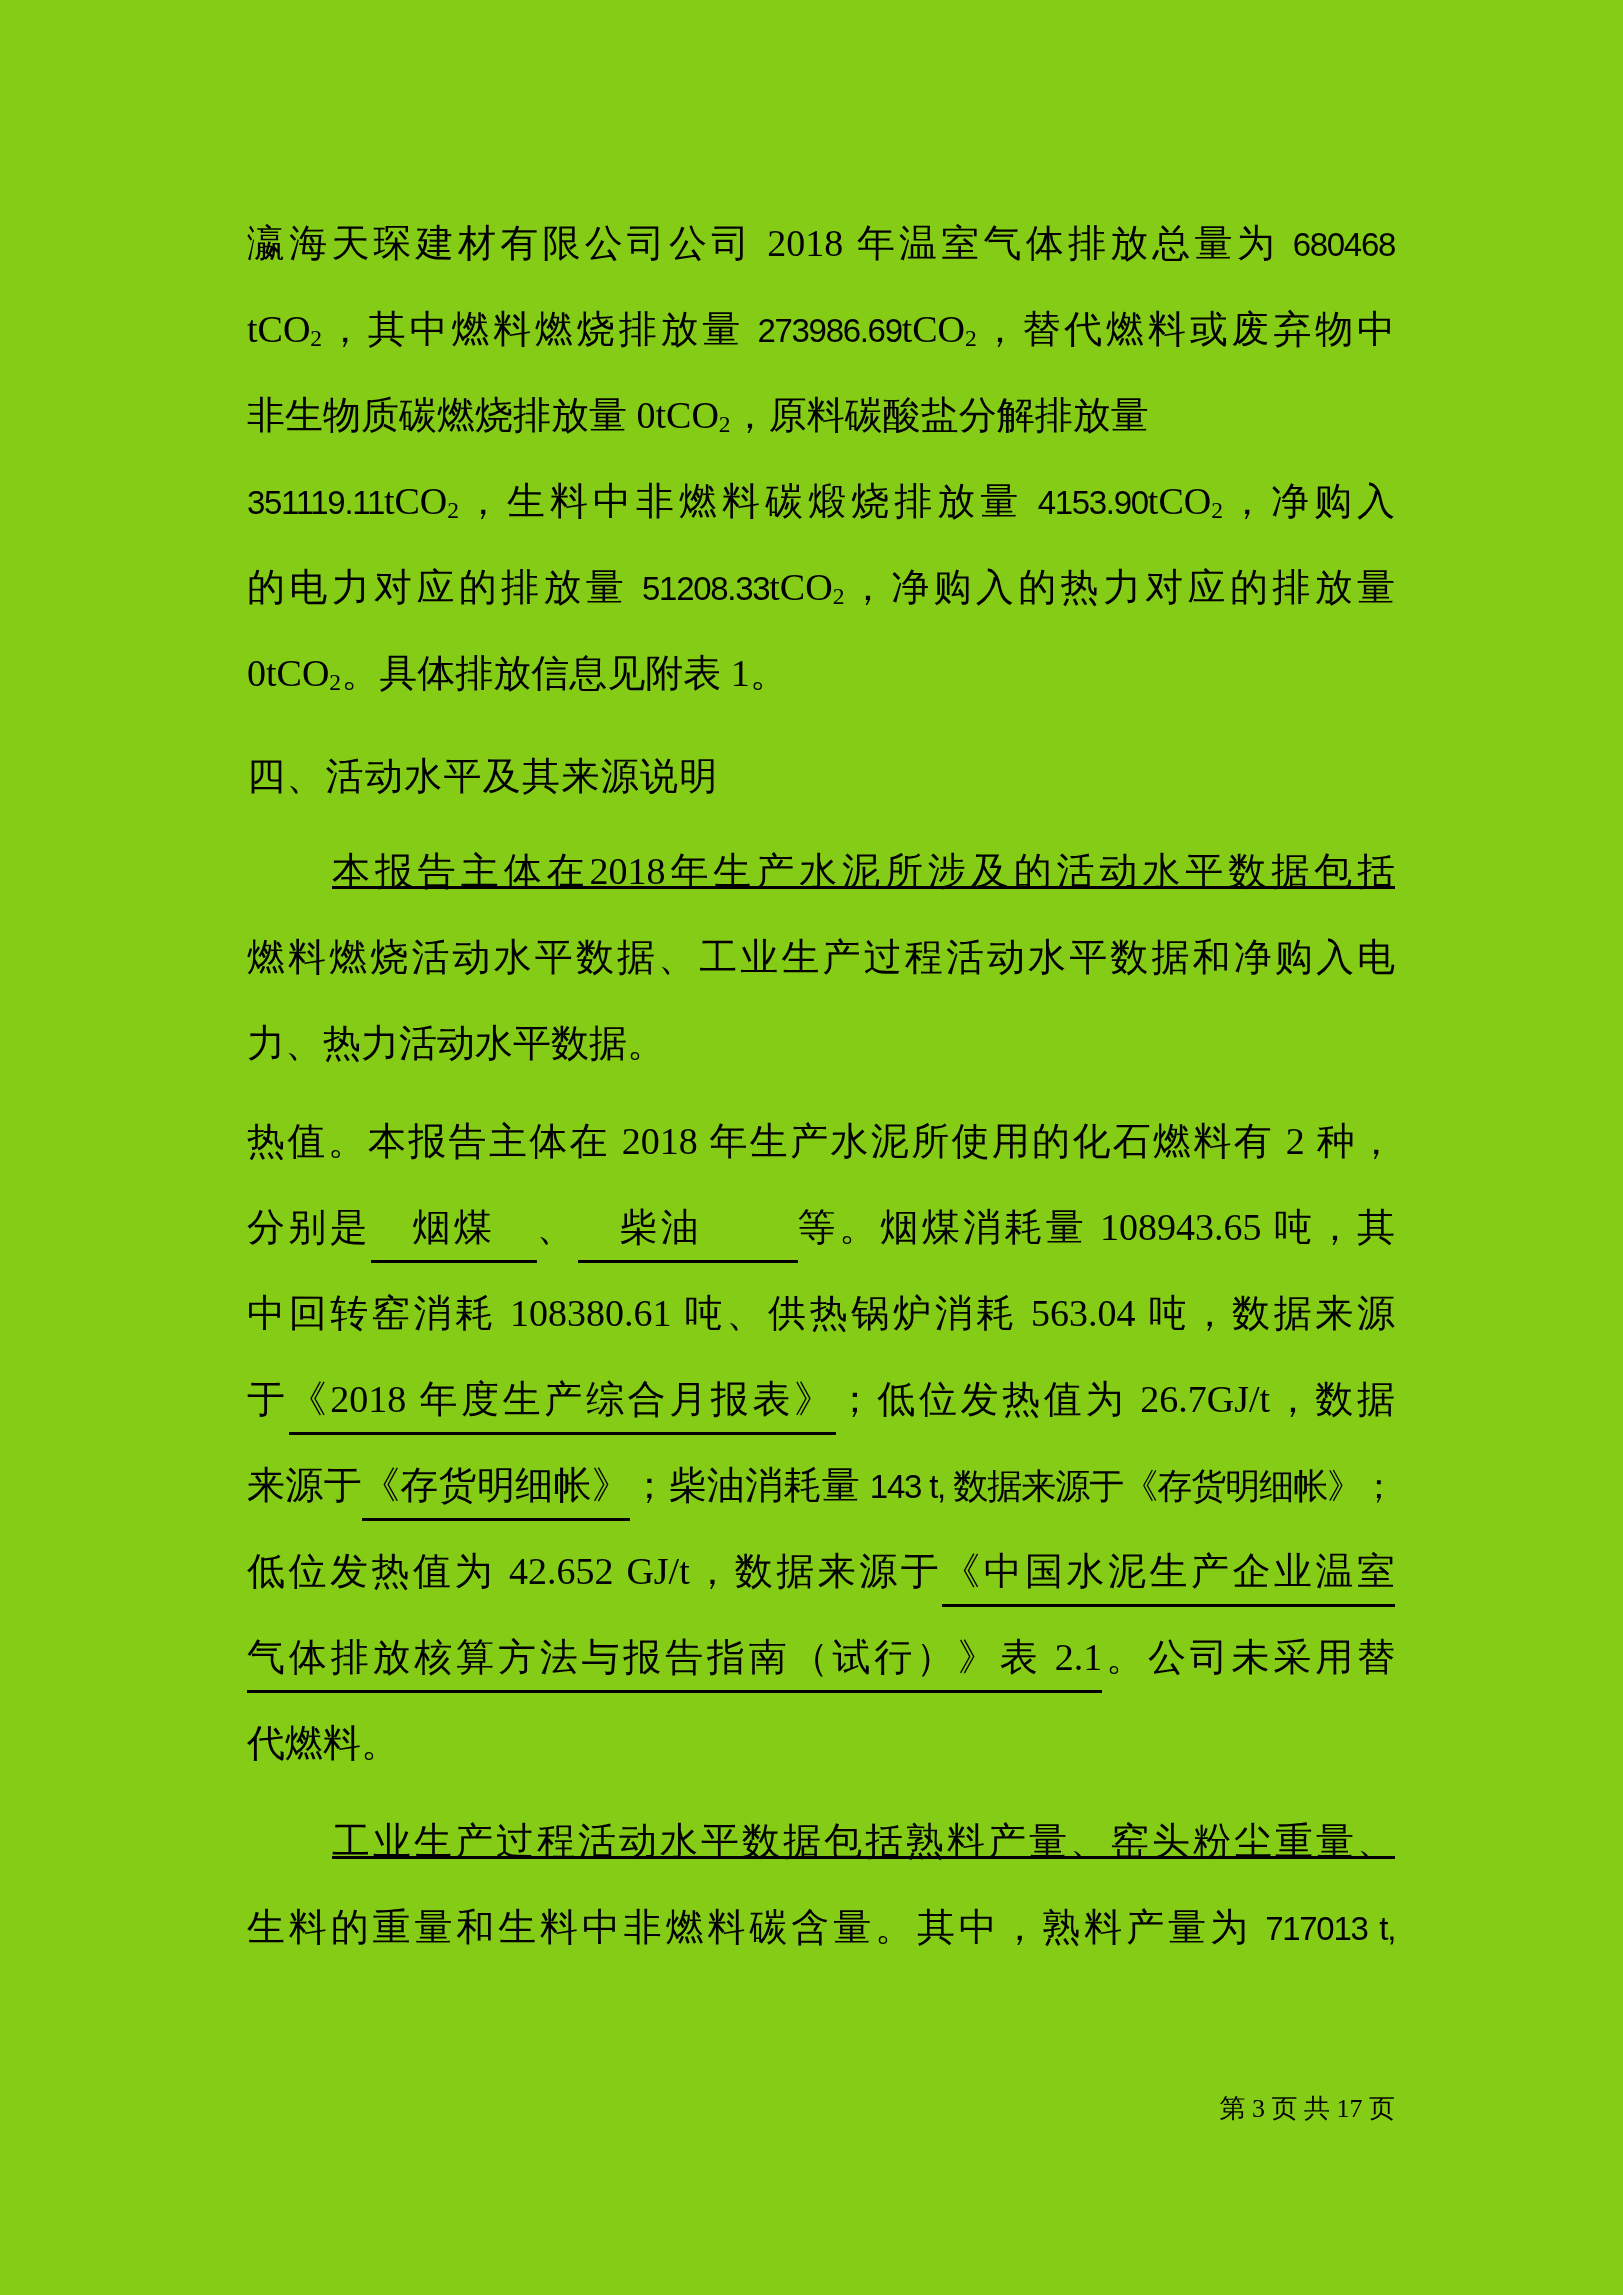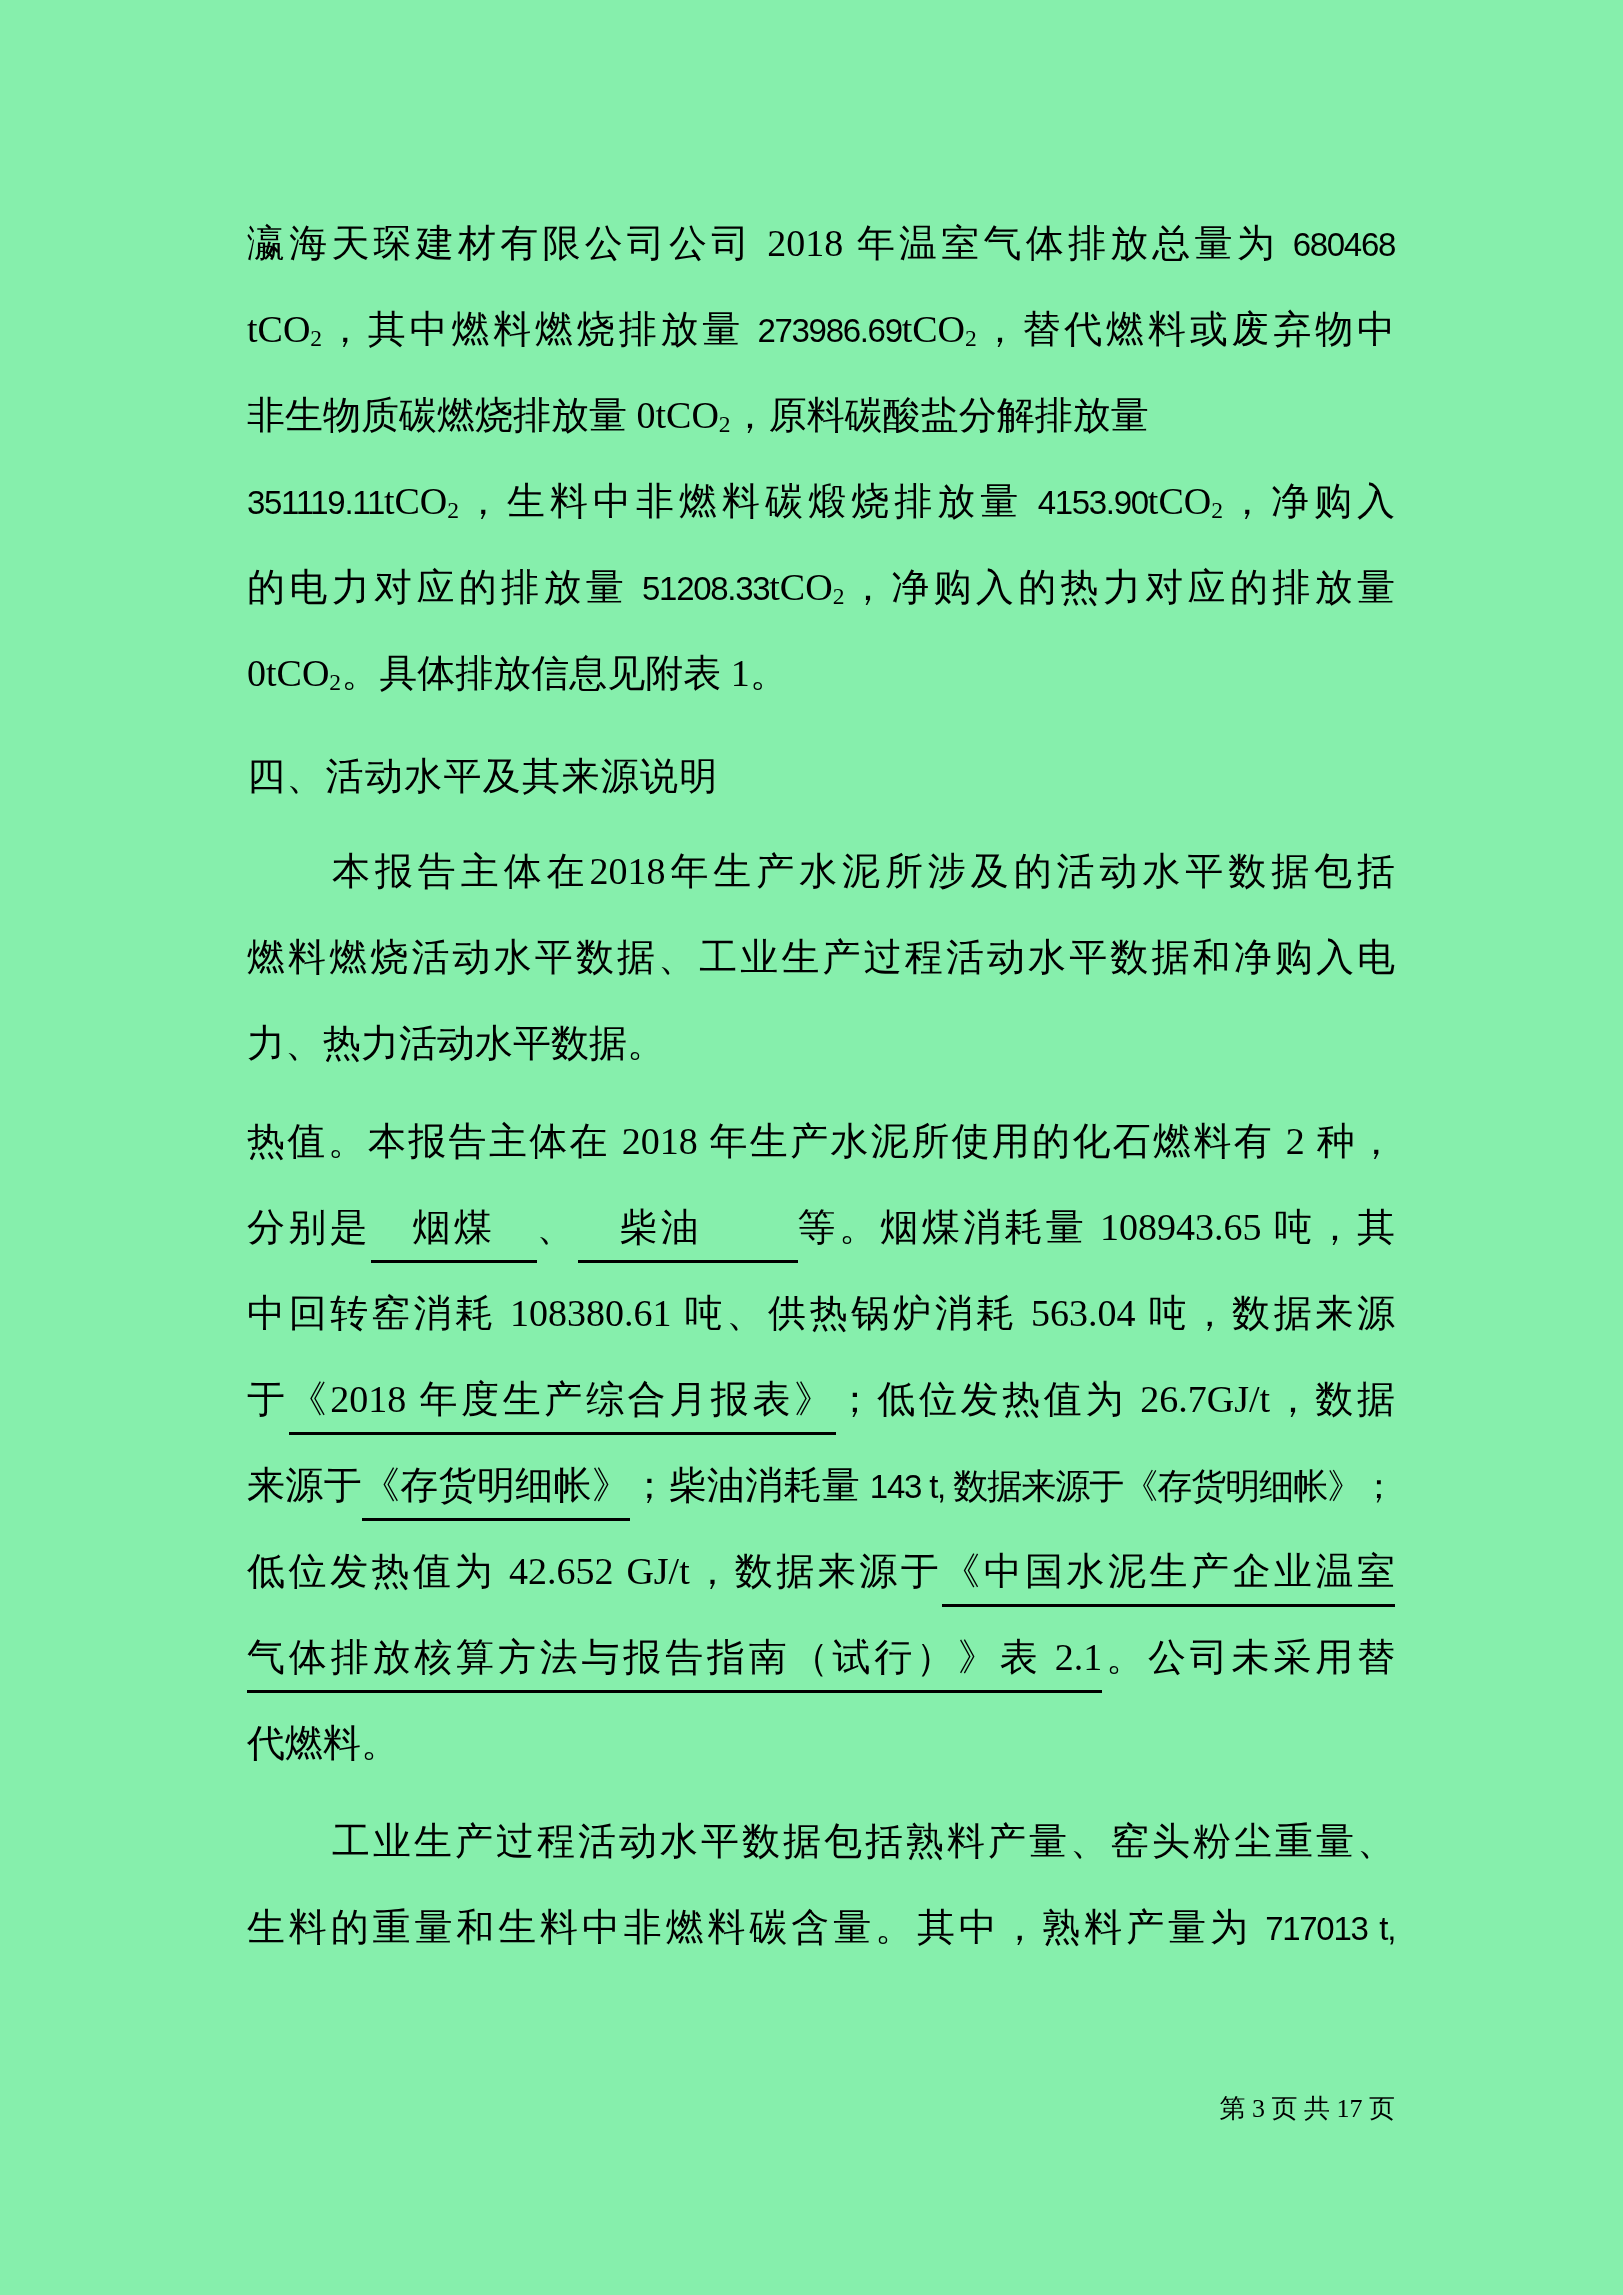--- a/index.html
+++ b/index.html
@@ -1,20 +1,20 @@
 <!DOCTYPE html>
 <html lang="zh" style="font-size:10.5px"><head>
 <meta charset="utf-8">
 <style>
   html, body { margin: 0; padding: 0; background: #ffffff; }
   .page {
     position: relative;
     width: 1623px;
     height: 2295px;
-    background: #86efac;
+    background: #84cc16;
     color: #000000;
     overflow: hidden;
   }
   .doc-body {
     position: absolute;
     left: 247px;
     top: 200px;
     width: 1148px;
   }
   .paragraph { margin: 0; }
@@ -25,21 +25,21 @@
     height: 86px;
     white-space: normal;
     word-break: keep-all;
     overflow: visible;
     color: #000000;
   }
   .line.j {
     text-align: justify;
     text-align-last: justify;
   }
-  .line.indent { text-indent: 85px; }
+  .line.indent { text-indent: 85px; text-decoration: underline; }
   .paragraph.heading { margin-top: 17px; margin-bottom: 9.2px; }
   .paragraph.heading .line {
     font-family: "Liberation Sans", "DejaVu Sans", sans-serif;
     font-weight: 400;
     font-size: 38px;
     letter-spacing: 1.3px;
   }
   .paragraph.gap { margin-top: 11.8px; }
   .t { }
   .t.sub {

